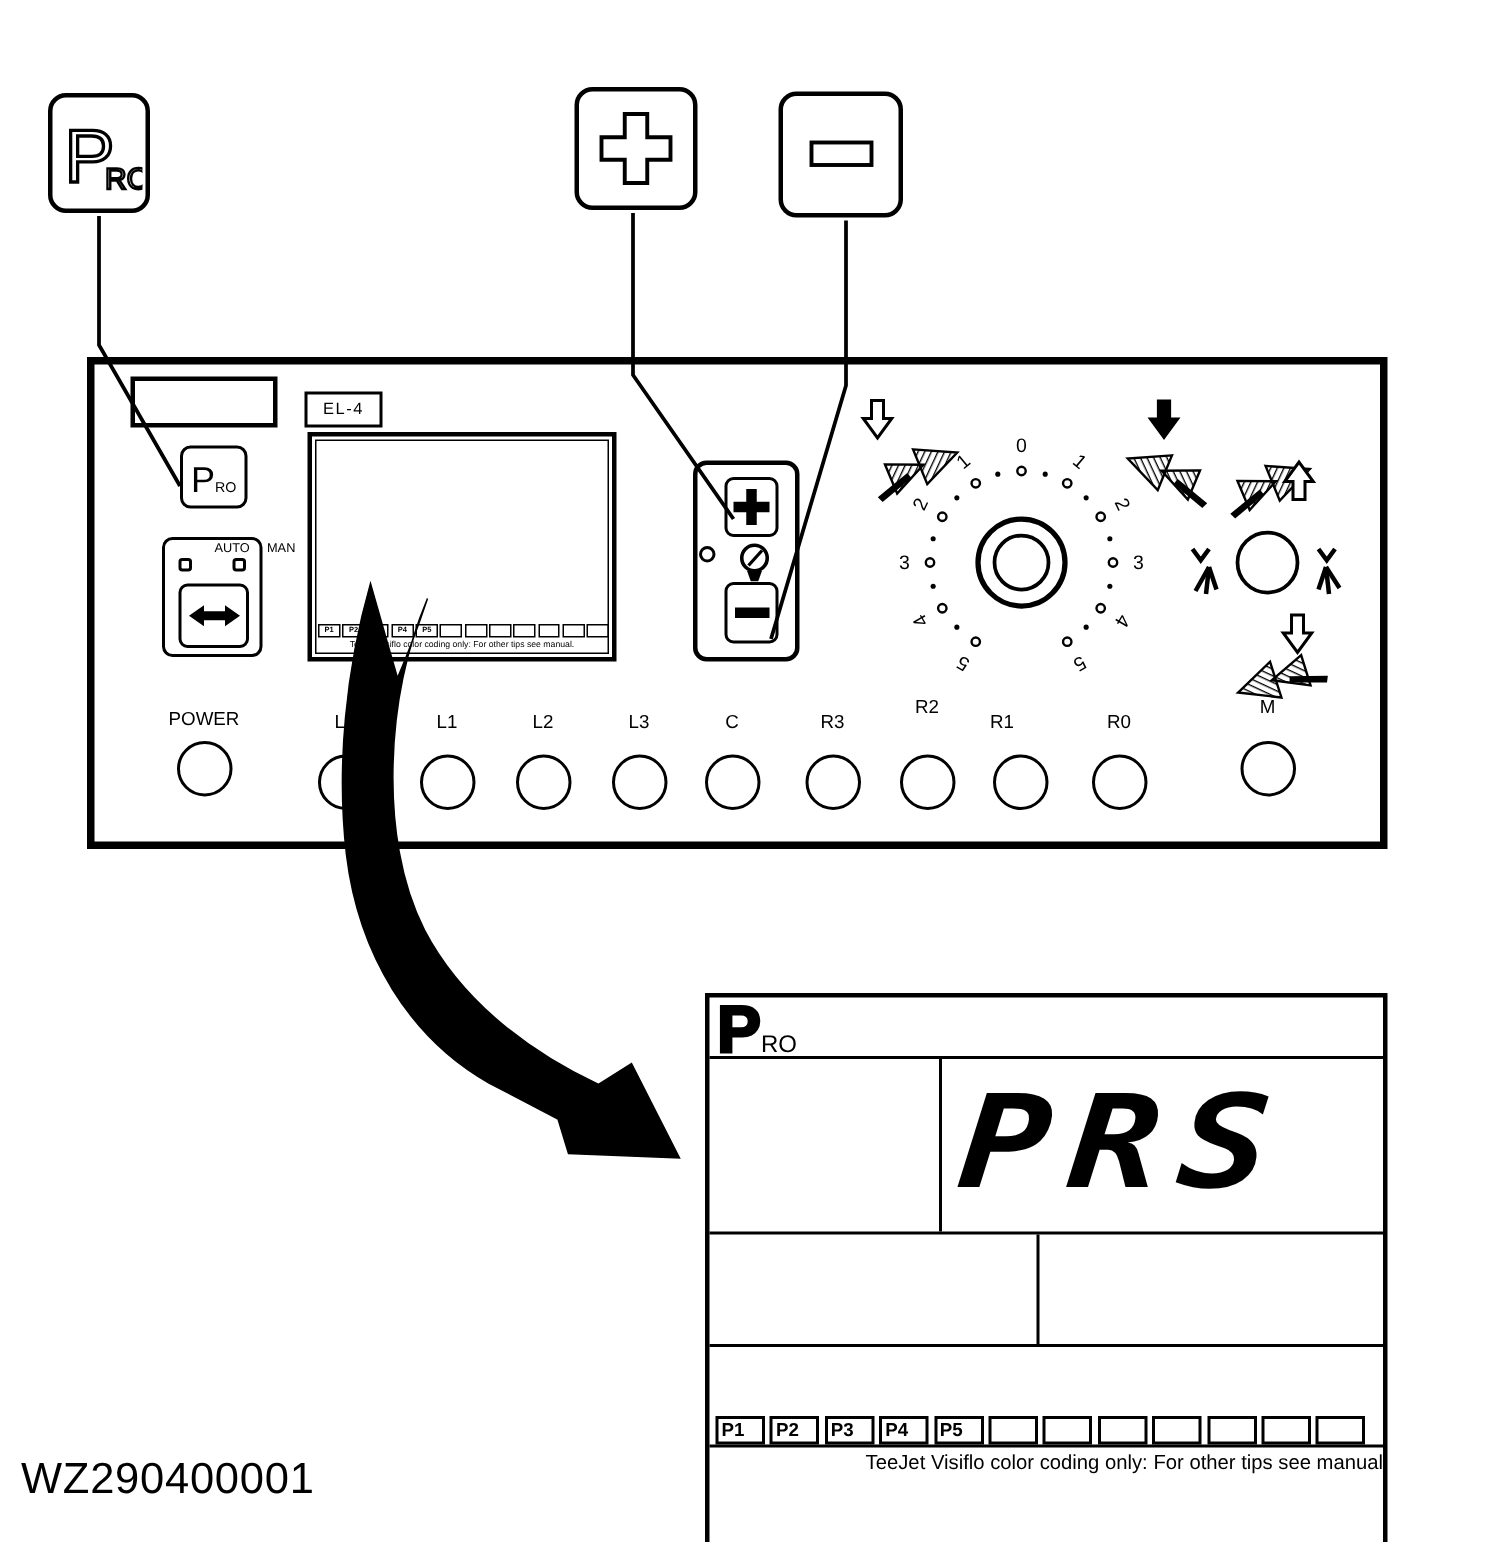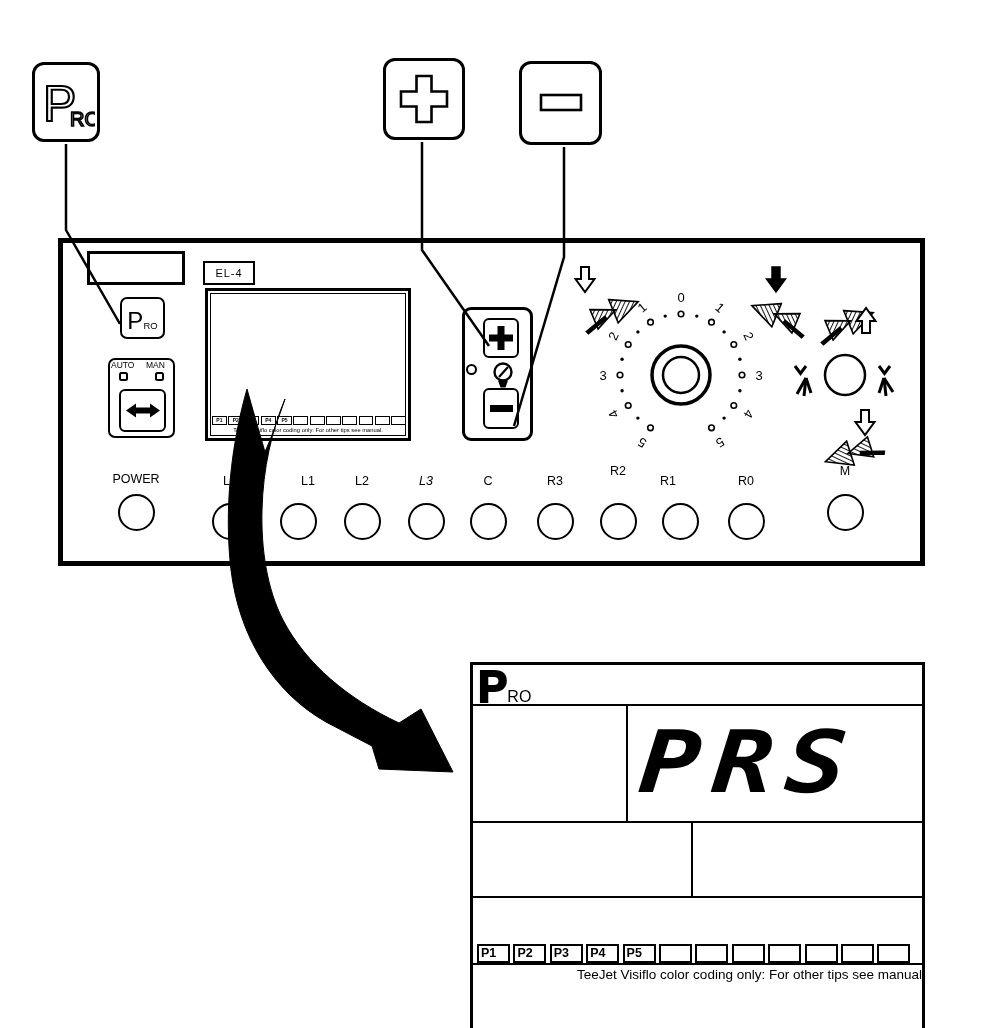--- a/index.html
+++ b/index.html
@@ -16,21 +16,21 @@
   .panel { left:58px; top:238px; width:867px; height:328px; border:5px solid #000; z-index:1; }
   .blank-rect { left:87px; top:251px; width:98px; height:34px; border:3px solid #000; z-index:2; }
   .el3 { left:203px; top:261px; width:52px; height:24px; border:2px solid #000; z-index:2;
          font-size:11px; display:flex; align-items:center; justify-content:center; letter-spacing:1px; }
   .pro-panel { left:120px; top:297px; width:45px; height:42px; border:2.5px solid #000; border-radius:7px;
                z-index:2; display:flex; align-items:flex-end; justify-content:center; padding-bottom:6px; background:#fff; }
   .pro-panel .p-main { font-size:24px; line-height:20px; }
   .pro-panel .p-sub  { font-size:9.5px; line-height:11px; }
 
   .automan { left:108px; top:358px; width:67px; height:80px; border:2.5px solid #000; border-radius:7px; z-index:2; background:#fff; }
-  .am-label { font-size:8.5px; letter-spacing:0; z-index:3; }
+  .am-label { font-size:8.5px; letter-spacing:0; z-index:3;margin-left:32px; }
   .led { width:9px; height:9px; border:2px solid #000; border-radius:2.5px; z-index:3; }
   .am-switch { left:119px; top:389px; width:47px; height:43px; border:2.5px solid #000; border-radius:6px; z-index:3;
                display:flex; align-items:center; justify-content:center; background:#fff; }
 
   .display { left:205px; top:288px; width:206px; height:153px; border:3px solid #000; z-index:2; background:#fff; }
   .display-inner { left:210px; top:293px; width:196px; height:143px; border:1px solid #000; z-index:2; }
   .panel-tabs { left:212px; top:416px; width:194px; height:9px; display:flex; gap:1.5px; z-index:3; }
   .panel-tabs .ptab { width:14.8px; height:9px; border:1px solid #000; font-size:5px; font-weight:bold;
                       line-height:6px; text-align:center; overflow:hidden; flex:none; }
   .panel-footer { left:210px; top:427px; width:196px; font-size:5.8px; text-align:center; z-index:3; white-space:nowrap; }
@@ -167,20 +167,21 @@
         <div class="ztab"></div>
         <div class="ztab"></div>
         <div class="ztab"></div>
         <div class="ztab"></div>
         <div class="ztab"></div>
         <div class="ztab"></div>
       </div>
     <div class="zrow-text">TeeJet Visiflo color coding only: For other tips see manual</div>
   </div>
 
+  <div class="abs wz">WZ290400001</div>
 
   <svg id="overlay" class="abs" viewBox="0 0 996 1028">
     <defs>
       <pattern id="hatch" width="4" height="4" patternUnits="userSpaceOnUse" patternTransform="rotate(45)">
         <line x1="0" y1="0" x2="0" y2="4" stroke="#000" stroke-width="1.8"></line>
       </pattern>
       <g id="chev">
         <polygon points="0,24 24,15.5 25.5,19.5 2,28" fill="#000"></polygon>
         <polygon points="12,5 36,14 13,26" fill="url(#hatch)" stroke="#000" stroke-width="1.6"></polygon>
         <polygon points="33,2 60,14 34,27" fill="url(#hatch)" stroke="#000" stroke-width="1.6"></polygon>
@@ -267,25 +268,25 @@
     </g>
     <g>
       <use href="#chev" transform="translate(877,428) scale(-1,1) rotate(20)"></use>
       <use href="#varrow" transform="translate(865,410)" fill="#fff" stroke="#000" stroke-width="2"></use>
     </g>
   </svg>
 <div class="abs btn-label" style="left: 106px; top: 472px;">POWER</div>
     <div class="abs circle-btn" style="left: 117.5px; top: 493.5px;"></div>
     <div class="abs btn-label" style="left: 200px; top: 474px;">L0</div>
     <div class="abs circle-btn" style="left: 211.5px; top: 502.5px;"></div>
-    <div class="abs btn-label" style="left: 278px; top: 474px;">L1</div>
+    <div class="abs btn-label" style="left: 268px; top: 474px;">L1</div>
     <div class="abs circle-btn" style="left: 279.5px; top: 502.5px;"></div>
     <div class="abs btn-label" style="left: 332px; top: 474px;">L2</div>
     <div class="abs circle-btn" style="left: 343.5px; top: 502.5px;"></div>
-    <div class="abs btn-label" style="left: 396px; top: 474px; font-style: italic;">L3</div>
+    <div class="abs btn-label" style="left: 396px; top: 474px;">L3</div>
     <div class="abs circle-btn" style="left: 407.5px; top: 502.5px;"></div>
     <div class="abs btn-label" style="left: 458px; top: 474px;">C</div>
     <div class="abs circle-btn" style="left: 469.5px; top: 502.5px;"></div>
     <div class="abs btn-label" style="left: 525px; top: 474px; text-align: center;">R3</div>
     <div class="abs circle-btn" style="left: 536.5px; top: 502.5px;"></div>
     <div class="abs btn-label" style="left: 588px; top: 464px;">R2</div>
     <div class="abs circle-btn" style="left: 599.5px; top: 502.5px;"></div>
     <div class="abs btn-label" style="left: 638px; top: 474px;">R1</div>
     <div class="abs circle-btn" style="left: 661.5px; top: 502.5px;"></div>
     <div class="abs btn-label" style="left: 716px; top: 474px;">R0</div>

